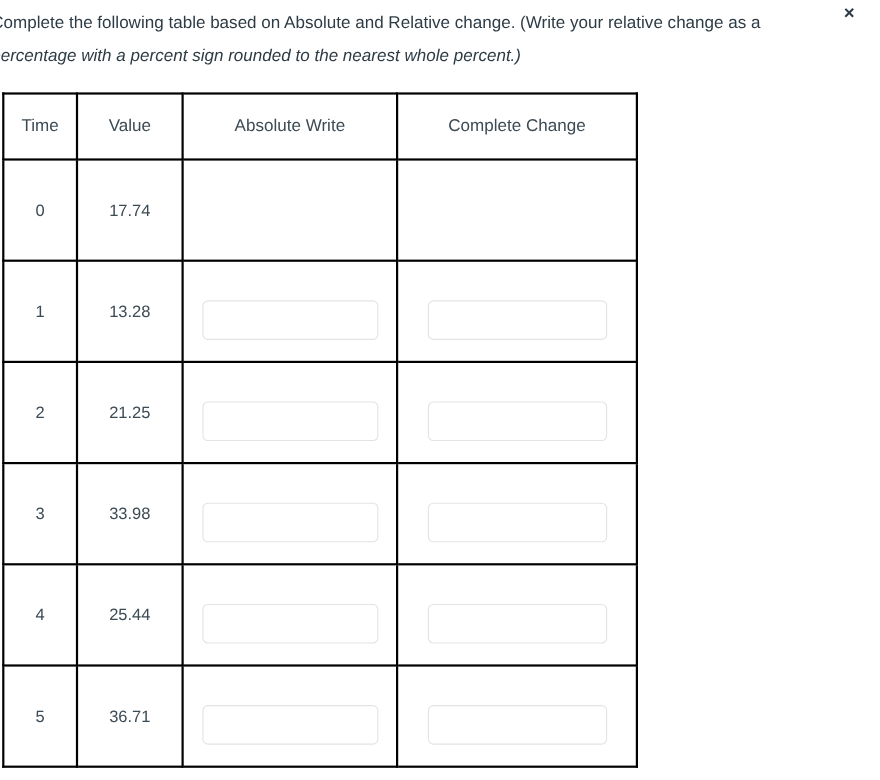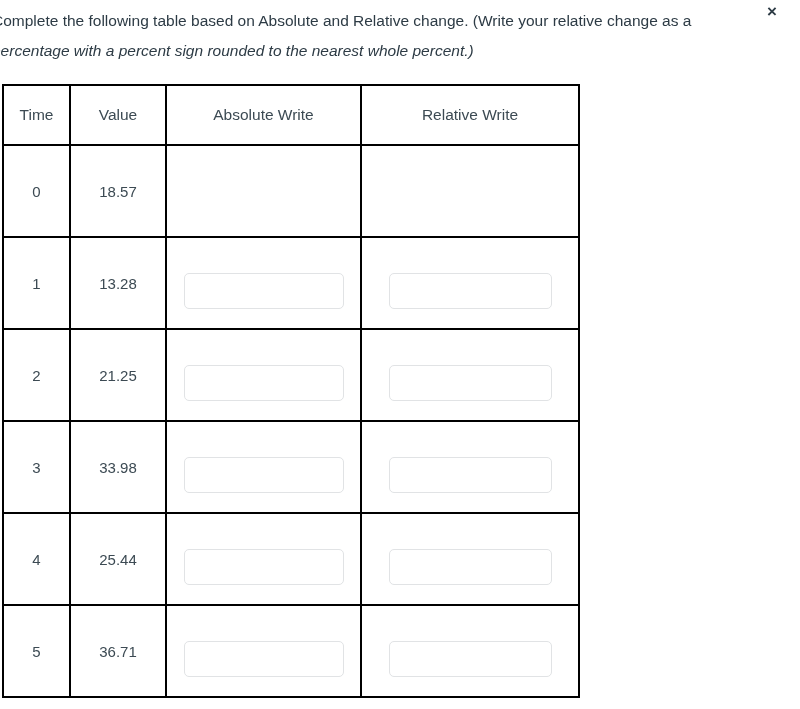--- a/index.html
+++ b/index.html
@@ -129,27 +129,27 @@
     <col class="c-time">
     <col class="c-value">
     <col class="c-abs">
     <col class="c-rel">
   </colgroup>
   <thead>
     <tr>
       <th>Time</th>
       <th>Value</th>
       <th>Absolute Write</th>
-      <th>Relative Write</th>
+      <th>Complete Change</th>
     </tr>
   </thead>
   <tbody id="table-body">
       <tr>
         <td>0</td>
-        <td>18.57</td>
+        <td>17.74</td>
         <td class="blacked first"></td>
         <td class="blacked last"></td>
       </tr>
       <tr>
         <td>1</td>
         <td>13.28</td>
         <td class="input-cell abs">
           <input type="text" class="answer-input" value="" style="">
         </td>
         <td class="input-cell rel">

